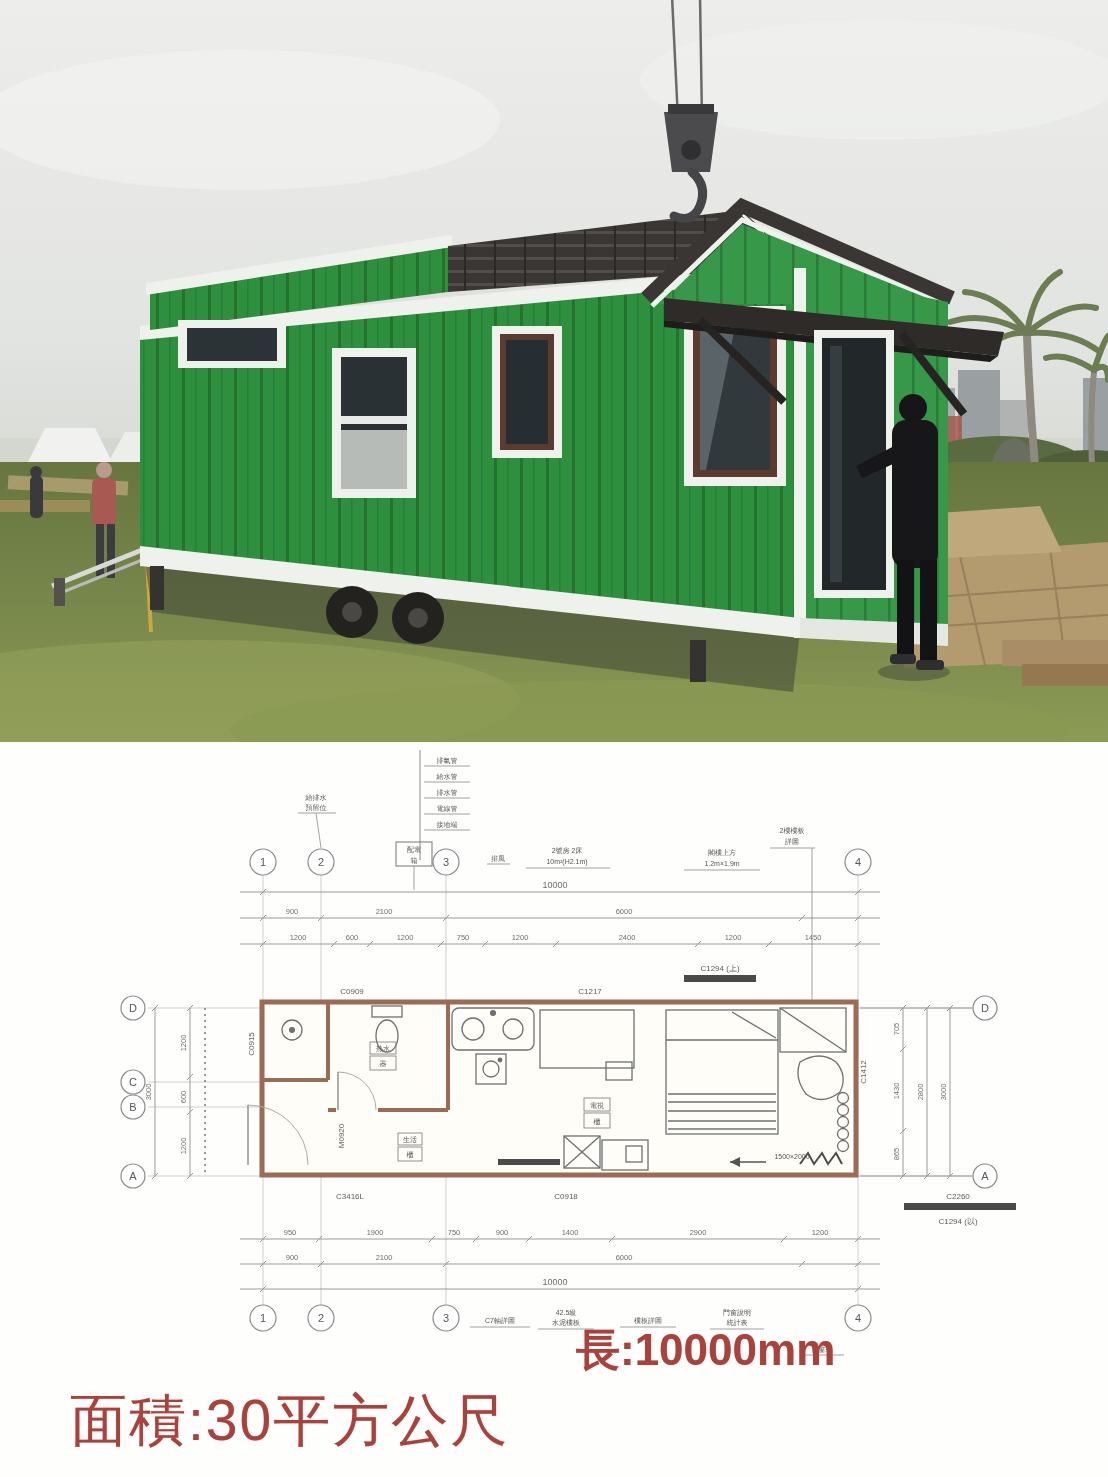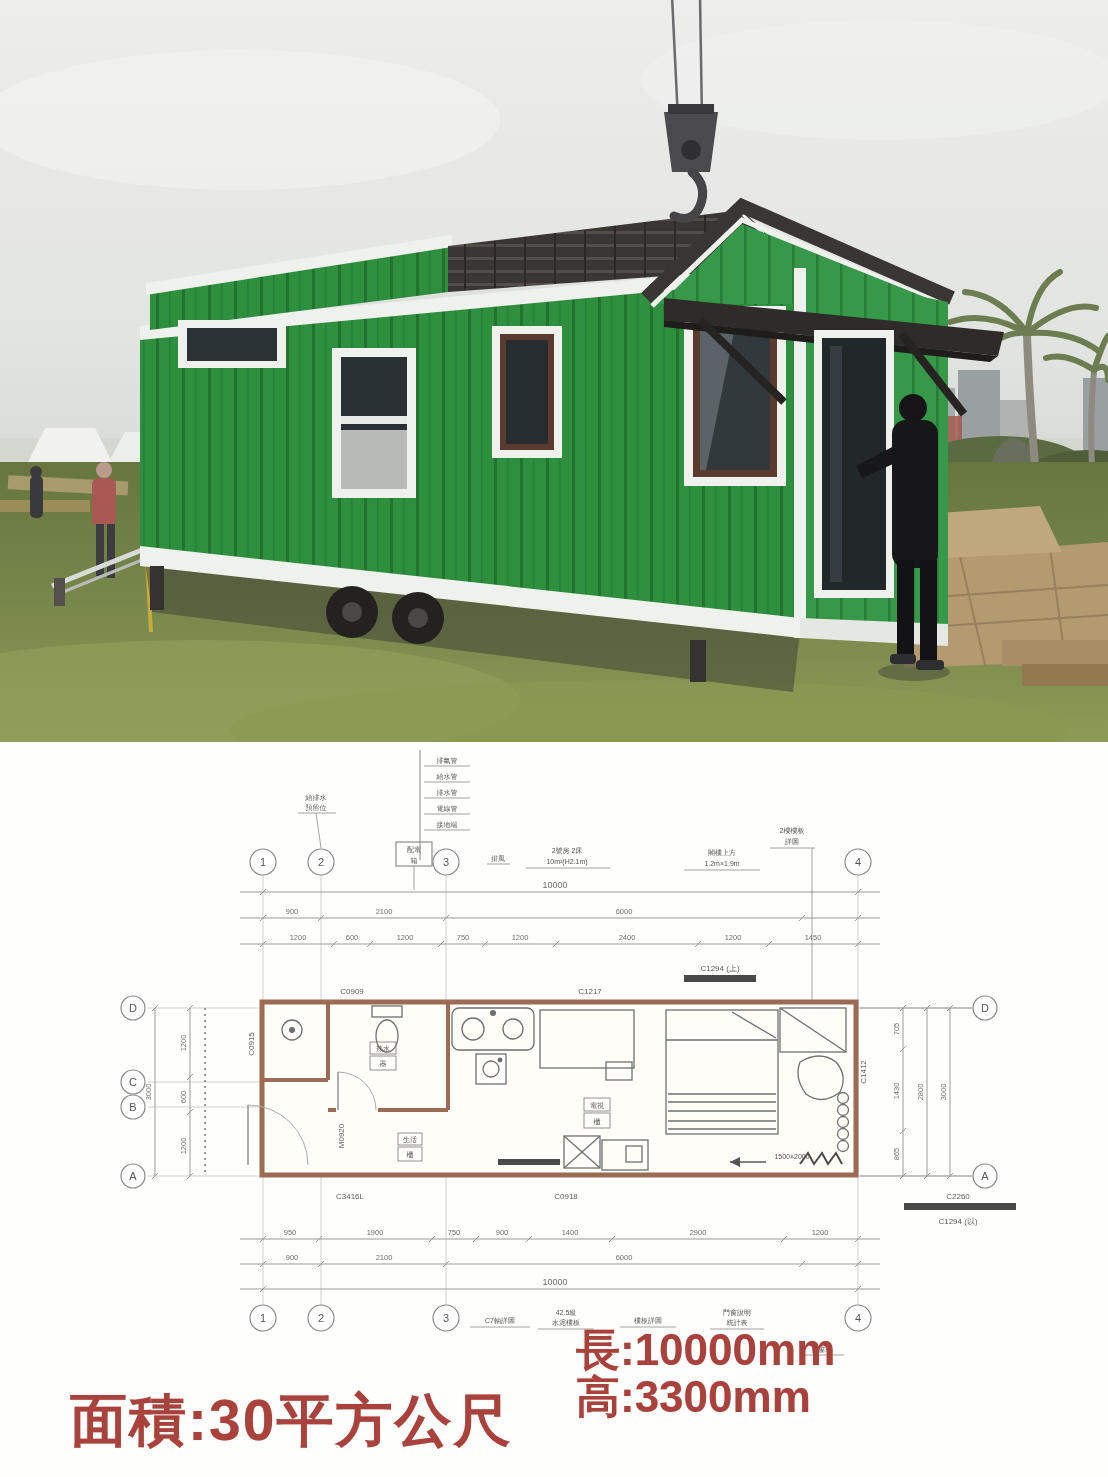--- a/index.html
+++ b/index.html
@@ -8,21 +8,21 @@
   .photo,.plan{position:absolute;left:0;}
   .photo{top:0;width:1108px;height:742px;}
   .plan{top:742px;width:1108px;height:735px;}
   svg{display:block;}
   .dimtxt{font-size:9px;fill:#6e6e6e;}
   .dimtxt-s{font-size:7.5px;fill:#6e6e6e;}
   .tag{font-size:8px;fill:#5d5d5d;}
   .note{font-size:7px;fill:#555;}
   .fuzzy{filter:blur(.35px);}
   .bubble-t{font-size:11px;fill:#565656;}
-  .footer-area{position:absolute;left:70px;top:1383px;font-size:57px;font-weight:700;
+  .footer-area{position:absolute;left:70px;top:1383px;font-size:57px;font-weight:400;
                color:#a9413c;letter-spacing:2px;white-space:nowrap;
                text-shadow:0 0 1px rgba(169,65,60,.45);}
   .footer-dims{position:absolute;left:576px;top:1326px;font-size:44px;font-weight:700;
                color:#a9413c;line-height:47px;white-space:nowrap;
                text-shadow:0 0 1px rgba(169,65,60,.4);}
 </style>
 </head>
 <body>
 
 <div class="stage">
@@ -498,16 +498,15 @@
       <line x1="710" y1="587" x2="764" y2="587" stroke="#8a8a8a" stroke-width=".8"></line>
       <text class="note" text-anchor="middle" x="822" y="610">門窗表</text>
       <line x1="800" y1="613" x2="844" y2="613" stroke="#8a8a8a" stroke-width=".8"></line>
     </g>
   </svg>
   </div>
 
   <div class="footer-area">面積:30平方公尺</div>
   <div class="footer-dims">
     <div>長:10000mm</div>
-    <div>高:3300mm</div>
   </div>
 
 </div>
 
 </body></html>

